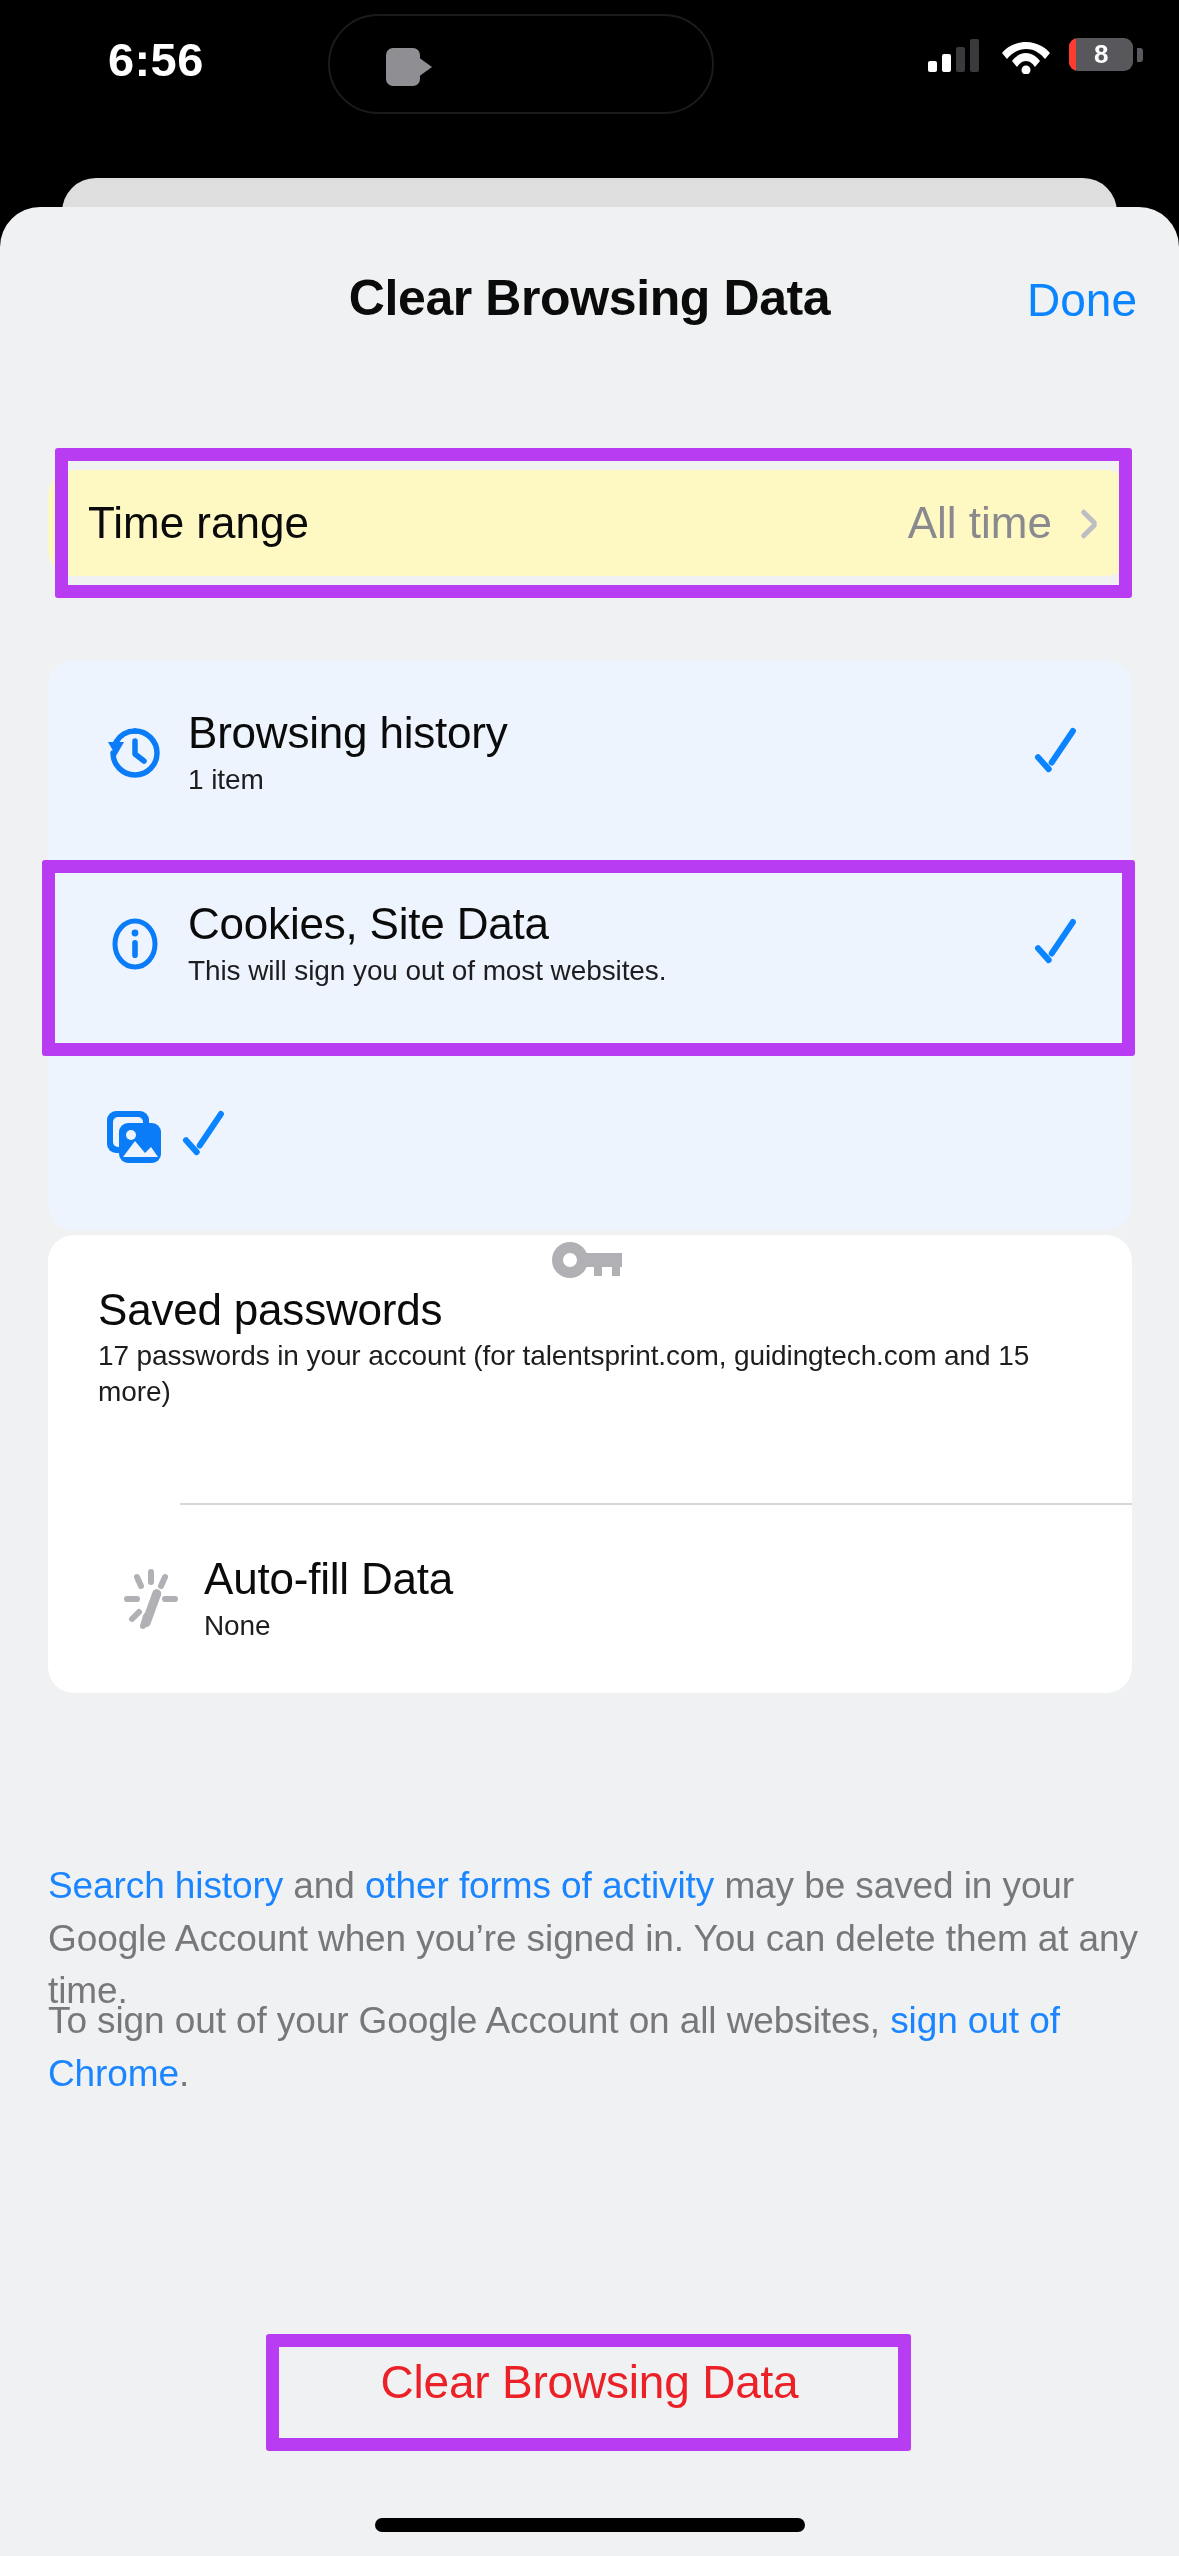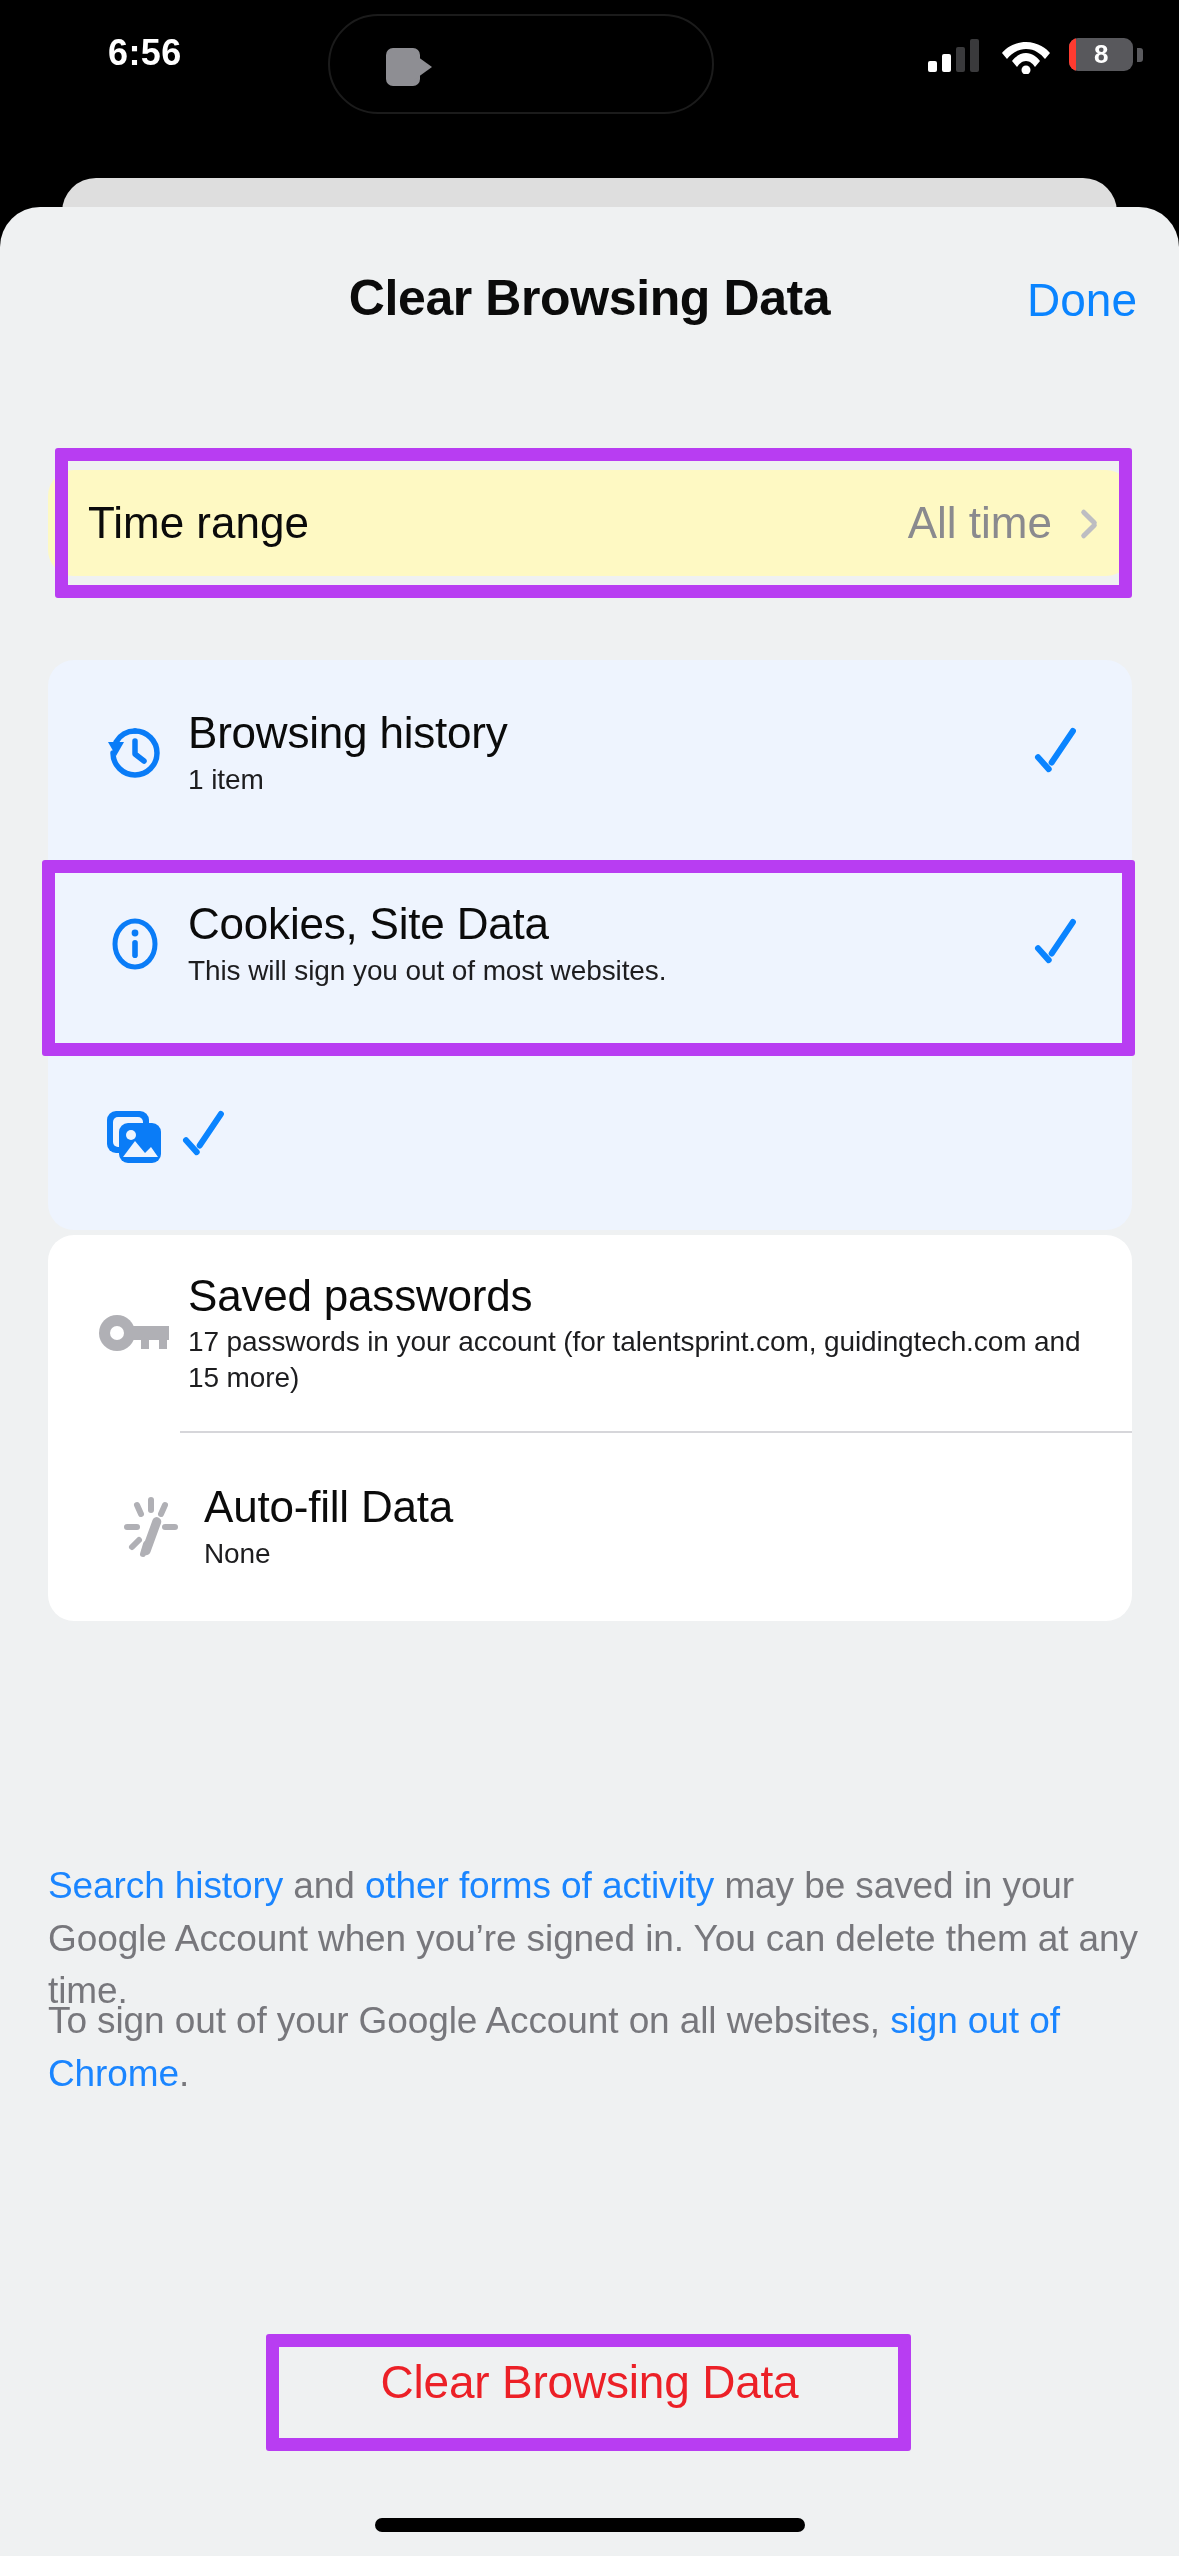--- a/index.html
+++ b/index.html
@@ -22,21 +22,21 @@
     position: absolute;
     top: 0; left: 0;
     width: 1179px;
     height: 120px;
     color: #ffffff;
   }
   .status-time {
     position: absolute;
     left: 108px;
     top: 32px;
-    font-size: 36px;
+    font-size: 47px;
     font-weight: 600;
     letter-spacing: 0.4px;
     color: #ffffff;
   }
   .dynamic-island {
     position: absolute;
     left: 328px;
     top: 14px;
     width: 386px;
     height: 100px;
@@ -431,21 +431,21 @@
           <path d="M20 52 L32 36 L42 48 L48 42 L55 52 Z" fill="#eef4fe"></path>
         </svg>
       </span>
       <span class="check"></span>
     </div>
 
   </div>
 
   <div class="opt-group" id="group-unselected">
 
-    <div class="opt-row" style="height:196px;">
+    <div class="opt-row" style="height:268px;flex-direction:column;">
       <span class="opt-icon">
         <svg width="80" height="50" viewBox="0 0 80 50">
           <path d="M22 7 A18 18 0 1 0 22 43 A18 18 0 1 0 22 7 Z" fill="#b0b0b5"></path>
           <circle cx="22" cy="25" r="7" fill="#ffffff"></circle>
           <rect x="30" y="18" width="44" height="14" fill="#b0b0b5"></rect>
           <rect x="46" y="30" width="8" height="11" fill="#b0b0b5"></rect>
           <rect x="64" y="30" width="8" height="11" fill="#b0b0b5"></rect>
         </svg>
       </span>
       <span class="opt-text">

